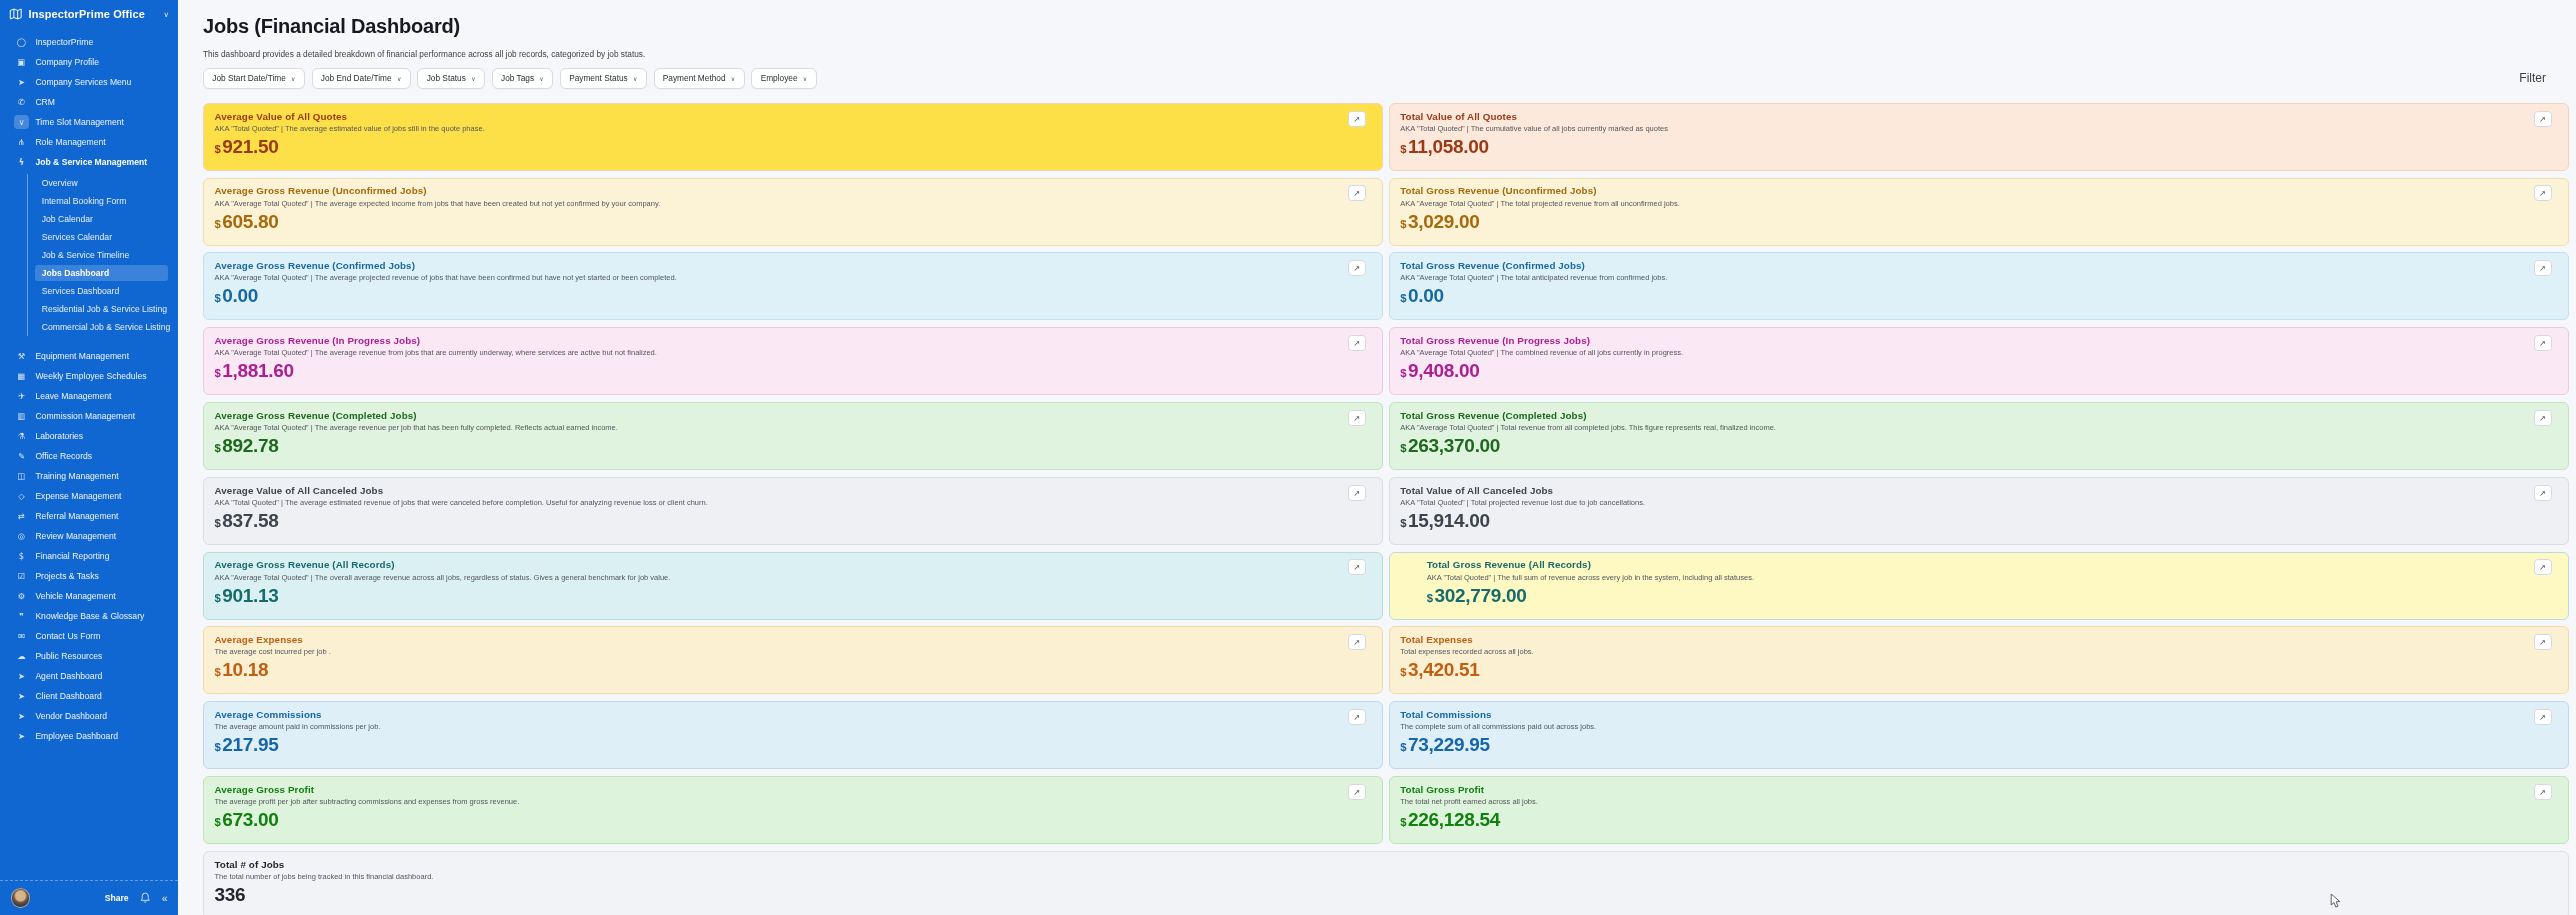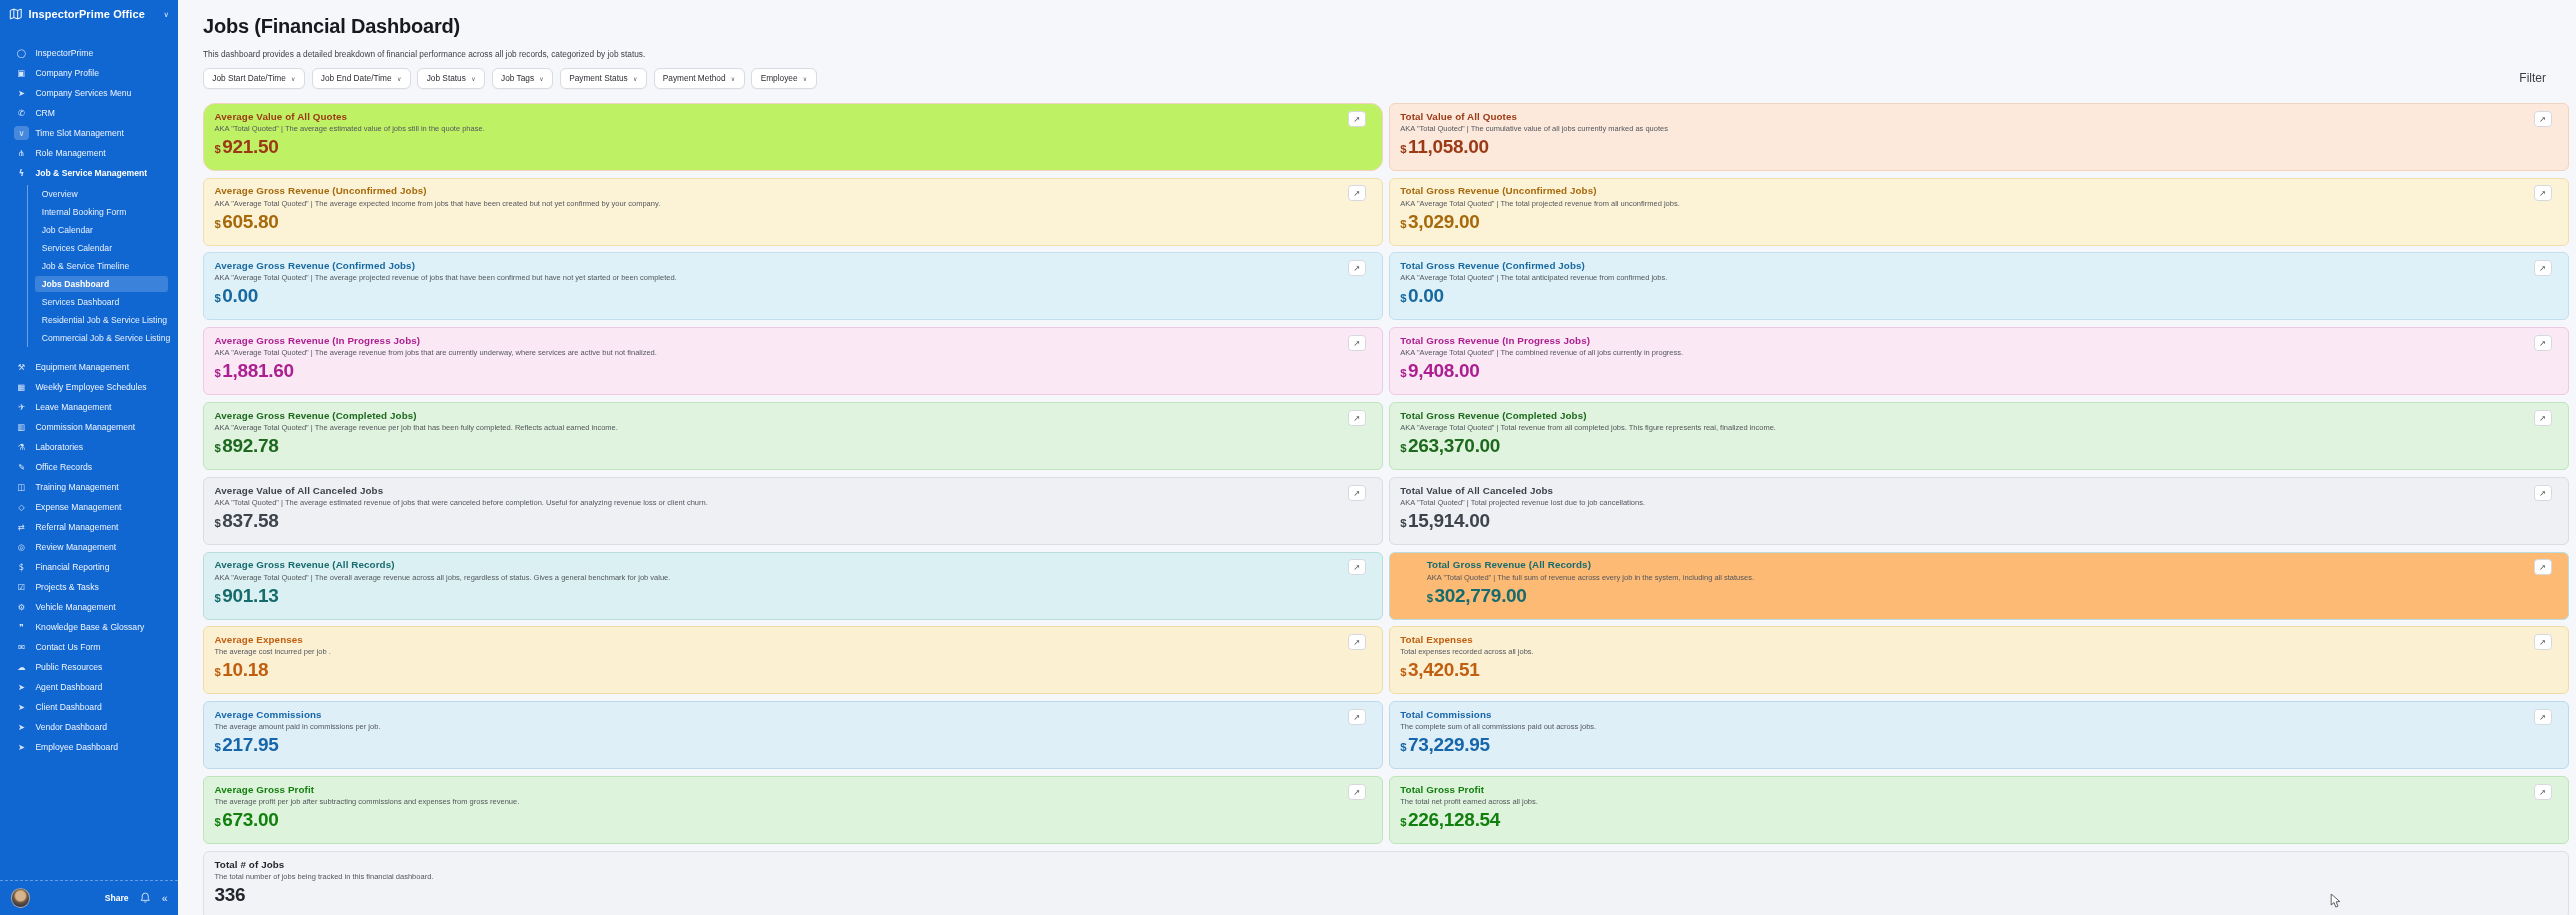--- a/index.html
+++ b/index.html
@@ -10,21 +10,20 @@
     background: #f6f7fa;
     position: relative;
   }
 
   
   .sidebar {
     width: 178px; min-width: 178px; height: 915px;
     background: #1167d2;
     display: flex; flex-direction: column;
     color: #fff;
-    gap: 11px;
   }
   .sb-header {
     display: flex; align-items: center; gap: 6px;
     padding: 8.3px 9px 6px 9px;
   }
   .sb-logo { width: 13.5px; height: 12px; display: flex; }
   .sb-title { font-size: 11px; font-weight: 700; letter-spacing: 0.1px; }
   .sb-caret { margin-left: auto; font-size: 7.5px; color: #d9e6fa; font-family: "DejaVu Sans", sans-serif; }
 
   .sb-nav { flex: 1; padding: 6px 7.5px 0 7.5px; overflow: hidden; }
@@ -313,21 +312,21 @@
         <span class="chev">∨</span>
       </div>
       <div class="chip">
         <span>Employee</span>
         <span class="chev">∨</span>
       </div>
       <span class="filter-label">Filter</span>
   </div>
 
   <div class="cards-grid">
-      <section class="card" style="background: #bef264; border-color: rgb(242, 211, 190); border-radius: 12px; --accent: #9c3a16;">
+      <section class="card" style="background: #fde047; border-color: rgb(242, 211, 190); --accent: #9c3a16;">
         <h3>Average Value of All Quotes</h3>
         <div class="sub">AKA "Total Quoted" | The average estimated value of jobs still in the quote phase.</div>
         <div class="val">
           <span class="cur">$</span>
           <span class="num">921.50</span>
         </div>
         <button class="open-btn">
           <span>↗</span>
         </button>
       </section>
@@ -456,21 +455,21 @@
         <h3>Average Gross Revenue (All Records)</h3>
         <div class="sub">AKA "Average Total Quoted" | The overall average revenue across all jobs, regardless of status. Gives a general benchmark for job value.</div>
         <div class="val">
           <span class="cur">$</span>
           <span class="num">901.13</span>
         </div>
         <button class="open-btn">
           <span>↗</span>
         </button>
       </section>
-      <section class="card" style="background: #fdba74; border-color: rgb(185, 220, 223); padding-left: 37px; --accent: #166b6d;">
+      <section class="card" style="background: #fef9c3; border-color: rgb(185, 220, 223); padding-left: 37px; --accent: #166b6d;">
         <h3>Total Gross Revenue (All Records)</h3>
         <div class="sub">AKA "Total Quoted" | The full sum of revenue across every job in the system, including all statuses.</div>
         <div class="val">
           <span class="cur">$</span>
           <span class="num">302,779.00</span>
         </div>
         <button class="open-btn">
           <span>↗</span>
         </button>
       </section>

